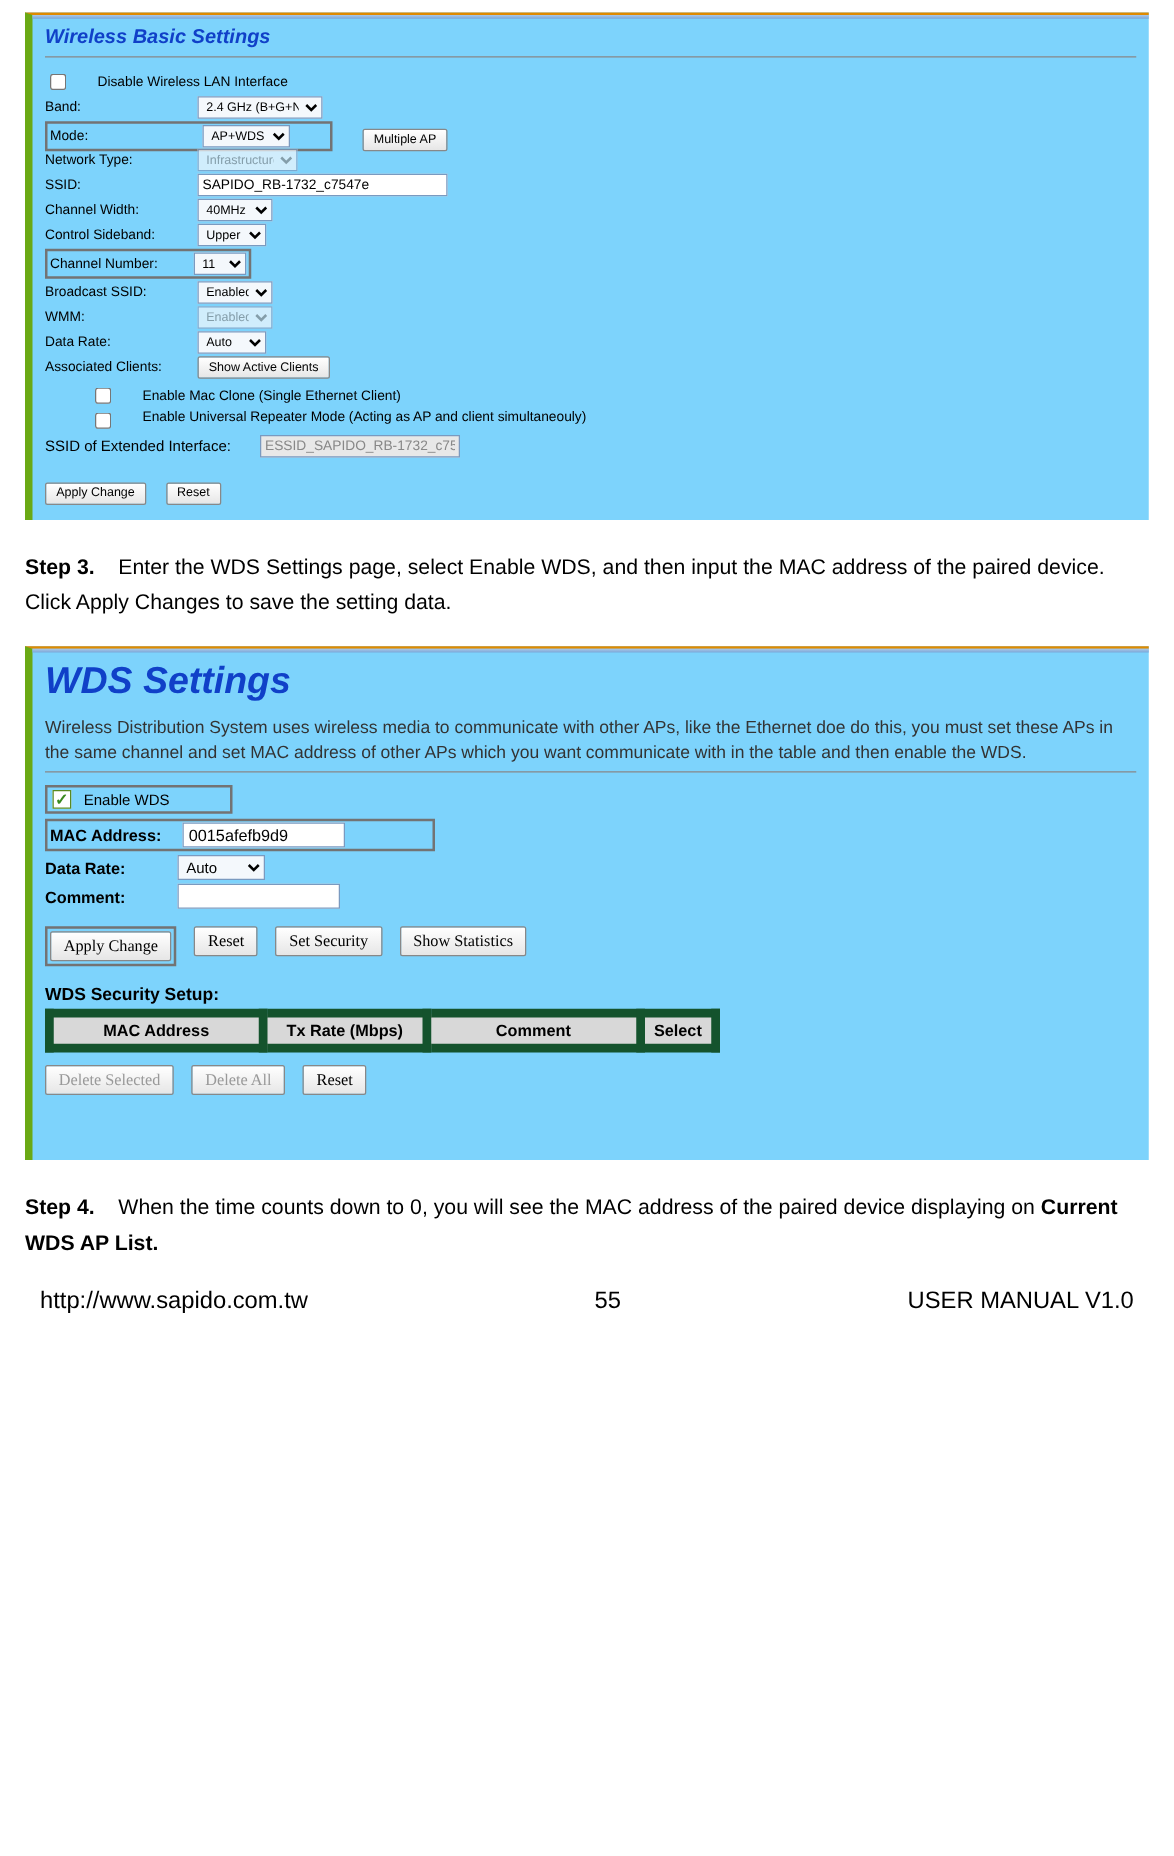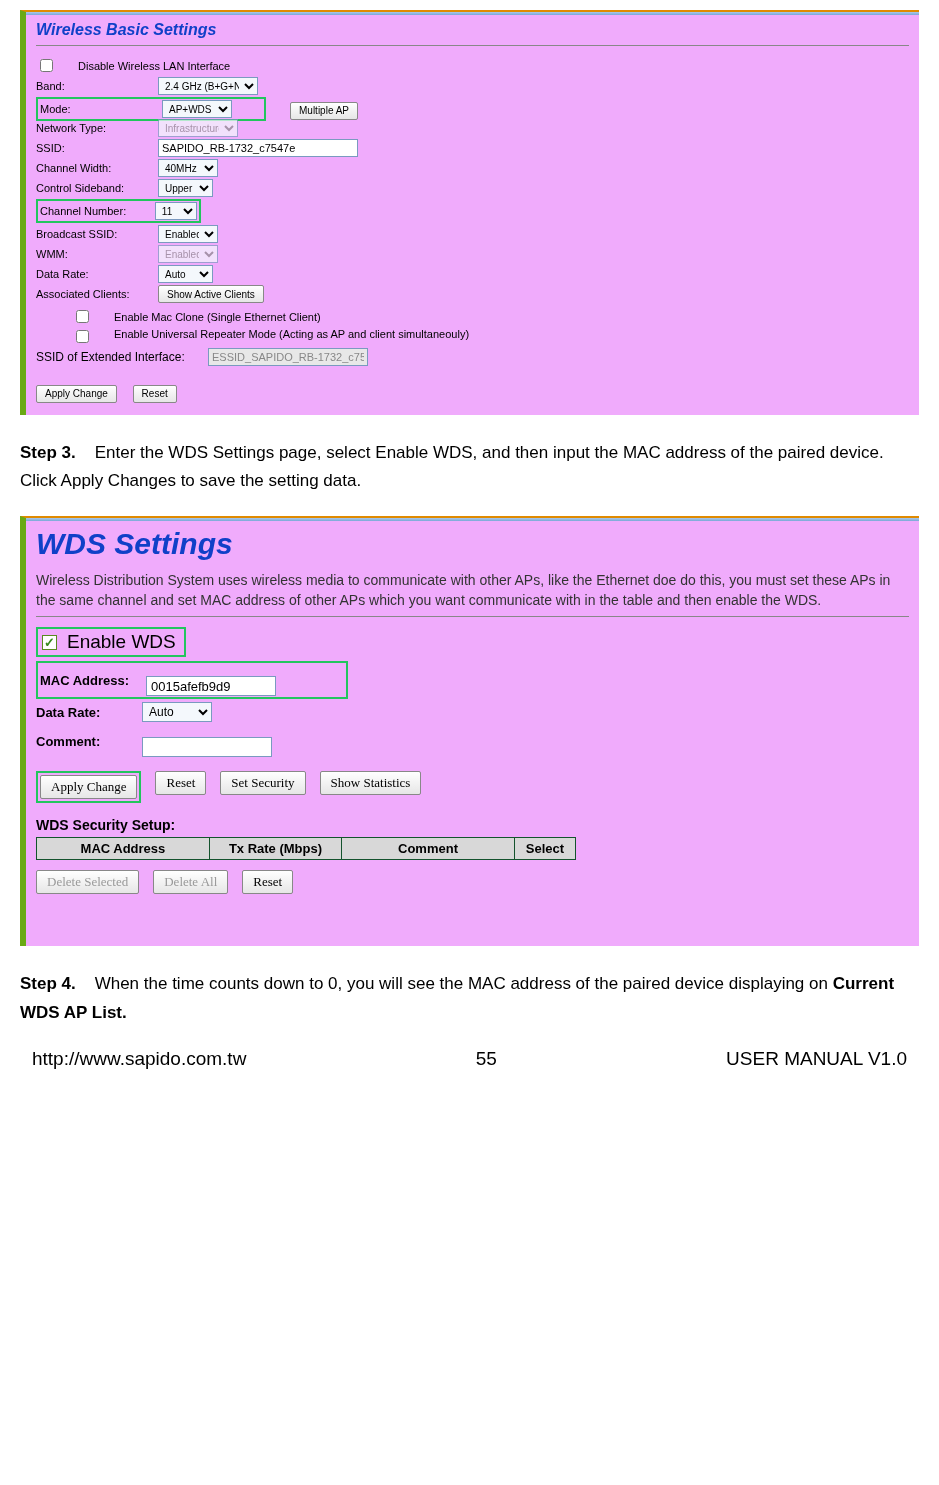--- a/index.html
+++ b/index.html
@@ -8,21 +8,21 @@
     padding: 10px 20px;
     font-family: Arial, sans-serif;
     font-size: 14px;
     color: #000;
     width: 939px;
     background: #fff;
   }
   .panel {
     border-left: 6px solid #6aa914;
     border-top: 2px solid #e08a00;
-    background: #f0abfc;
+    background: #7dd3fc;
     padding: 6px 10px 12px 10px;
     margin-bottom: 24px;
   }
   .panel-inner-top {
     height: 3px;
     background: linear-gradient(#aac8e8,#7ba7d8);
     margin: -6px -10px 6px -10px;
   }
   .title-blue-lg {
     font-family: Arial, sans-serif;
@@ -100,21 +100,20 @@
     border: 1px solid #7a9ac0;
     height: 18px;
     padding: 0 3px;
   }
   input.txt2 {
     font-size: 13px;
     border: 1px solid #7a9ac0;
     height: 20px;
     padding: 0 4px;
     width: 130px;
-    margin-top: 12px;
   }
   .btn {
     font-size: 10px;
     border: 1px solid #888;
     background: linear-gradient(#fff,#e6e6e6);
     padding: 1px 8px;
     height: 18px;
     cursor: pointer;
     border-radius: 2px;
   }
@@ -126,59 +125,59 @@
     padding: 2px 10px;
     height: 24px;
     cursor: pointer;
     border-radius: 2px;
   }
   .btn2[disabled] {
     color: #999;
     cursor: default;
   }
   .redbox {
-    border: 2px solid #22c55e;
+    border: 2px solid #737373;
     padding: 1px 2px;
   }
   .cb {
     width: 13px;
     height: 13px;
     border: 1px solid #7a9ac0;
   }
   .cb-checked {
     width: 15px;
     height: 15px;
     border: 1px solid #5a8a20;
     display: inline-flex;
     align-items: center;
     justify-content: center;
     color: #3a8a20;
     font-weight: bold;
     font-size: 13px;
     background: #fff;
   }
   .enable-label {
-    font-size: 19px;
+    font-size: 12px;
     margin-left: 4px;
   }
   .step {
     font-size: 17px;
     line-height: 1.7;
     margin: 16px 0 20px 0;
   }
   .step b { font-weight: bold; }
   .tbl {
     border-collapse: collapse;
     font-size: 13px;
     width: 540px;
     margin-top: 4px;
   }
   .tbl th {
     background: #d8d8d8;
-    border: 1px solid #14532d;
+    border: 7px solid #14532d;
     padding: 3px 6px;
     font-weight: bold;
     text-align: center;
   }
   .actions { display: flex; gap: 14px; margin: 14px 0; }
   .actions2 { display: flex; gap: 14px; margin: 10px 0; }
   .footer {
     display: flex;
     justify-content: space-between;
     font-family: Verdana, sans-serif;

